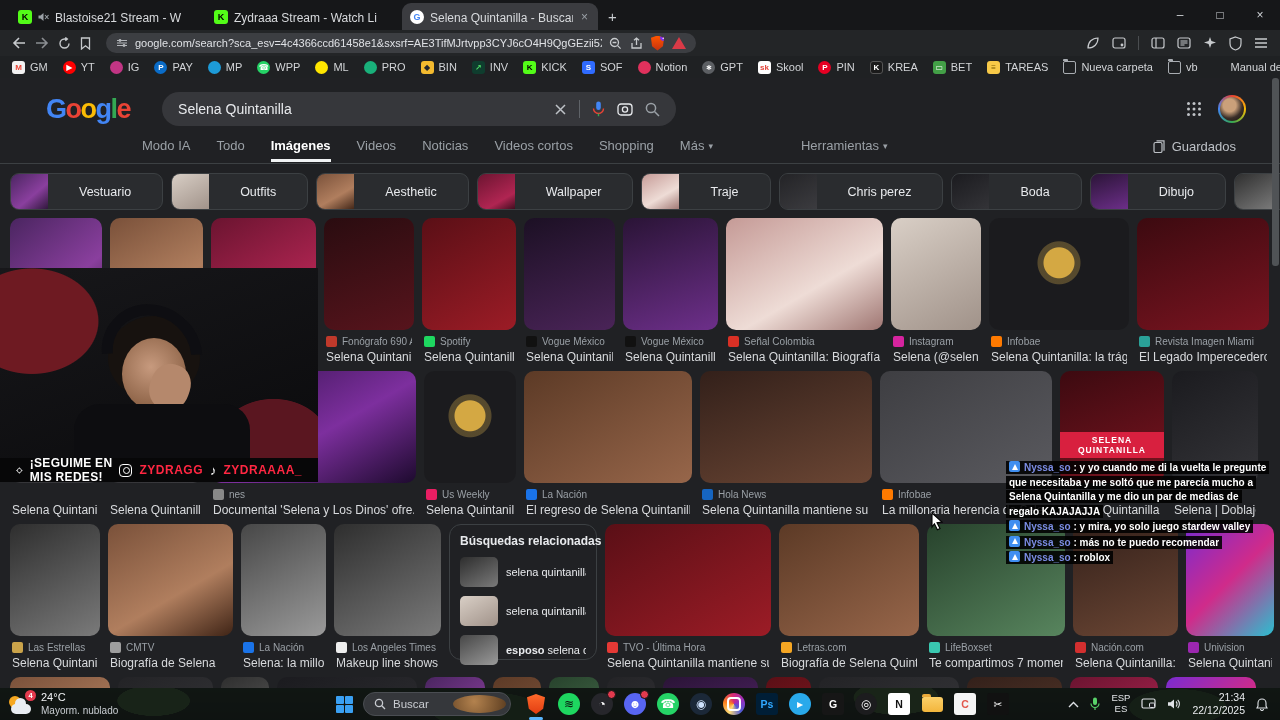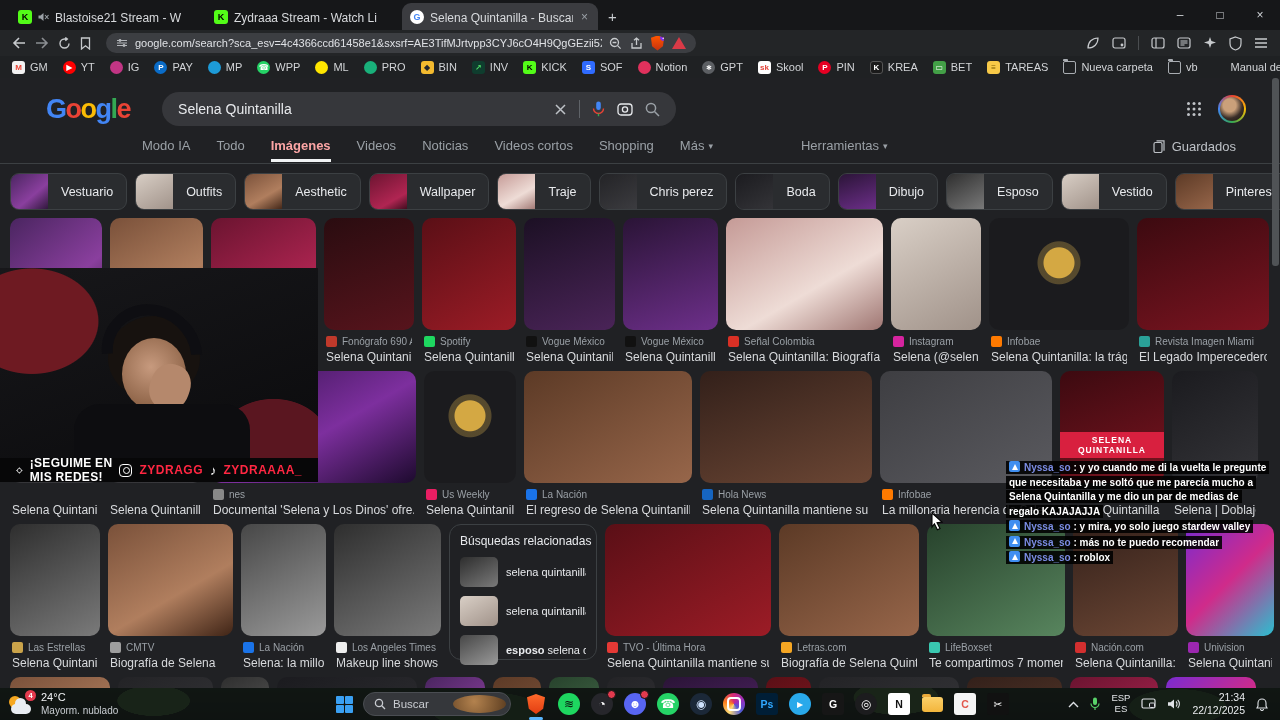--- a/index.html
+++ b/index.html
@@ -57,31 +57,31 @@
   .gsep{width:1px;height:18px;background:#5f6368;}
   .gheadright{margin-left:auto;display:flex;align-items:center;gap:16px;margin-right:14px;}
   .avatar{width:28px;height:28px;border-radius:50%;padding:2px;
     background:conic-gradient(#ea4335,#fbbc05,#34a853,#4285f4,#ea4335);}
   .avatar i{display:block;width:24px;height:24px;border-radius:50%;
     background:radial-gradient(circle at 40% 35%,#caa07a 0 30%,#3a2e28 60%,#14110f);}
 
   .gnavrow{position:relative;display:flex;align-items:flex-end;gap:26px;margin:12px 0 0 142px;
     font-size:13px;color:#9aa0a6;border-bottom:1px solid transparent;}
   .gnav-item{padding-bottom:9px;display:flex;gap:4px;align-items:center;}
-  .gnav-item.active{color:#fca5a5;font-weight:bold;box-shadow:inset 0 -3px 0 #f1f3f4;}
+  .gnav-item.active{color:#ffffff;font-weight:bold;box-shadow:inset 0 -3px 0 #f1f3f4;}
   .tools{margin-left:62px;}
   .caret{font-size:9px;color:#9aa0a6;}
   .saved{position:absolute;right:44px;bottom:8px;display:flex;gap:7px;align-items:center;color:#bdc1c6;margin-left:8px;}
   .gdivider{height:1px;background:#3c4043;}
 
   .chips{display:flex;gap:8px;margin:9px 0 0 10px;overflow:hidden;height:37px;}
   .chip{display:flex;align-items:center;background:#2a2c2f;border:1px solid #3c4043;border-radius:9px;
     overflow:hidden;flex:none;height:37px;}
   .chipth{width:37px;height:37px;flex:none;}
-  .chiplb{padding:0 13px;font-size:12.5px;color:#e8eaed;}
+  .chiplb{padding:0 31px;font-size:12.5px;color:#e8eaed;}
 
   .grid{margin:8px 0 0 10px;}
   .grow{display:flex;gap:8px;align-items:flex-start;}
   .grow+.grow{margin-top:7px;}
   .tile{flex:none;margin:0;}
   .thumb{height:112px;border-radius:10px;position:relative;overflow:hidden;}
   .cap{padding:5px 2px 0;}
   .srcline{height:13px;display:flex;align-items:center;gap:5px;font-size:10px;color:#9aa0a6;overflow:hidden;white-space:nowrap;}
   .fvx{width:11px;height:11px;border-radius:2px;flex:none;}
   .ttl{font-size:12px;color:#d8dadd;margin-top:2px;white-space:nowrap;overflow:hidden;}
@@ -106,21 +106,21 @@
   .t-bw{background:linear-gradient(150deg,#2e2e2e,#7a7a7a);}
   .t-bw2{background:linear-gradient(150deg,#474747,#9a9a9a);}
   .t-green{background:linear-gradient(150deg,#27422c,#58855e);}
   .t-concert{background:linear-gradient(150deg,#33124d,#7d2f9e 55%,#1d0a2e);}
   .t-faint{background:linear-gradient(150deg,#3e3e42,#5a5a5f);}
   .t-colorful{background:linear-gradient(135deg,#7a2bd0,#d02b8a 50%,#2bbfd0);}
   .t-grammy{background:radial-gradient(circle at 50% 40%,#d4a843 0 15px,rgba(212,168,67,.3) 16px 21px,#1b1b1e 22px);}
 
   .relpanel{flex:none;width:148px;height:136px;border:1px solid #3c4043;border-radius:12px;
     background:#202124;padding:9px 10px;}
-  .reltitle{font-size:12px;font-weight:normal;color:#e8eaed;white-space:nowrap;}
+  .reltitle{font-size:12px;font-weight:bold;color:#e8eaed;white-space:nowrap;}
   .relitem{display:flex;align-items:center;gap:8px;margin-top:9px;}
   .relth{width:38px;height:30px;border-radius:5px;flex:none;}
   .reltx{font-size:11px;color:#e8eaed;white-space:nowrap;overflow:hidden;}
   .reltx b{font-weight:bold;}
 
   
   .webcam{position:absolute;left:0;top:268px;width:318px;height:214px;z-index:5;}
   .wcvideo{position:relative;height:190px;overflow:hidden;background:
     radial-gradient(120px 95px at 10% 28%,#6e1a22 0 55%,transparent 56%),
     radial-gradient(95px 75px at 86% 92%,#5a1620 0 58%,transparent 59%),

